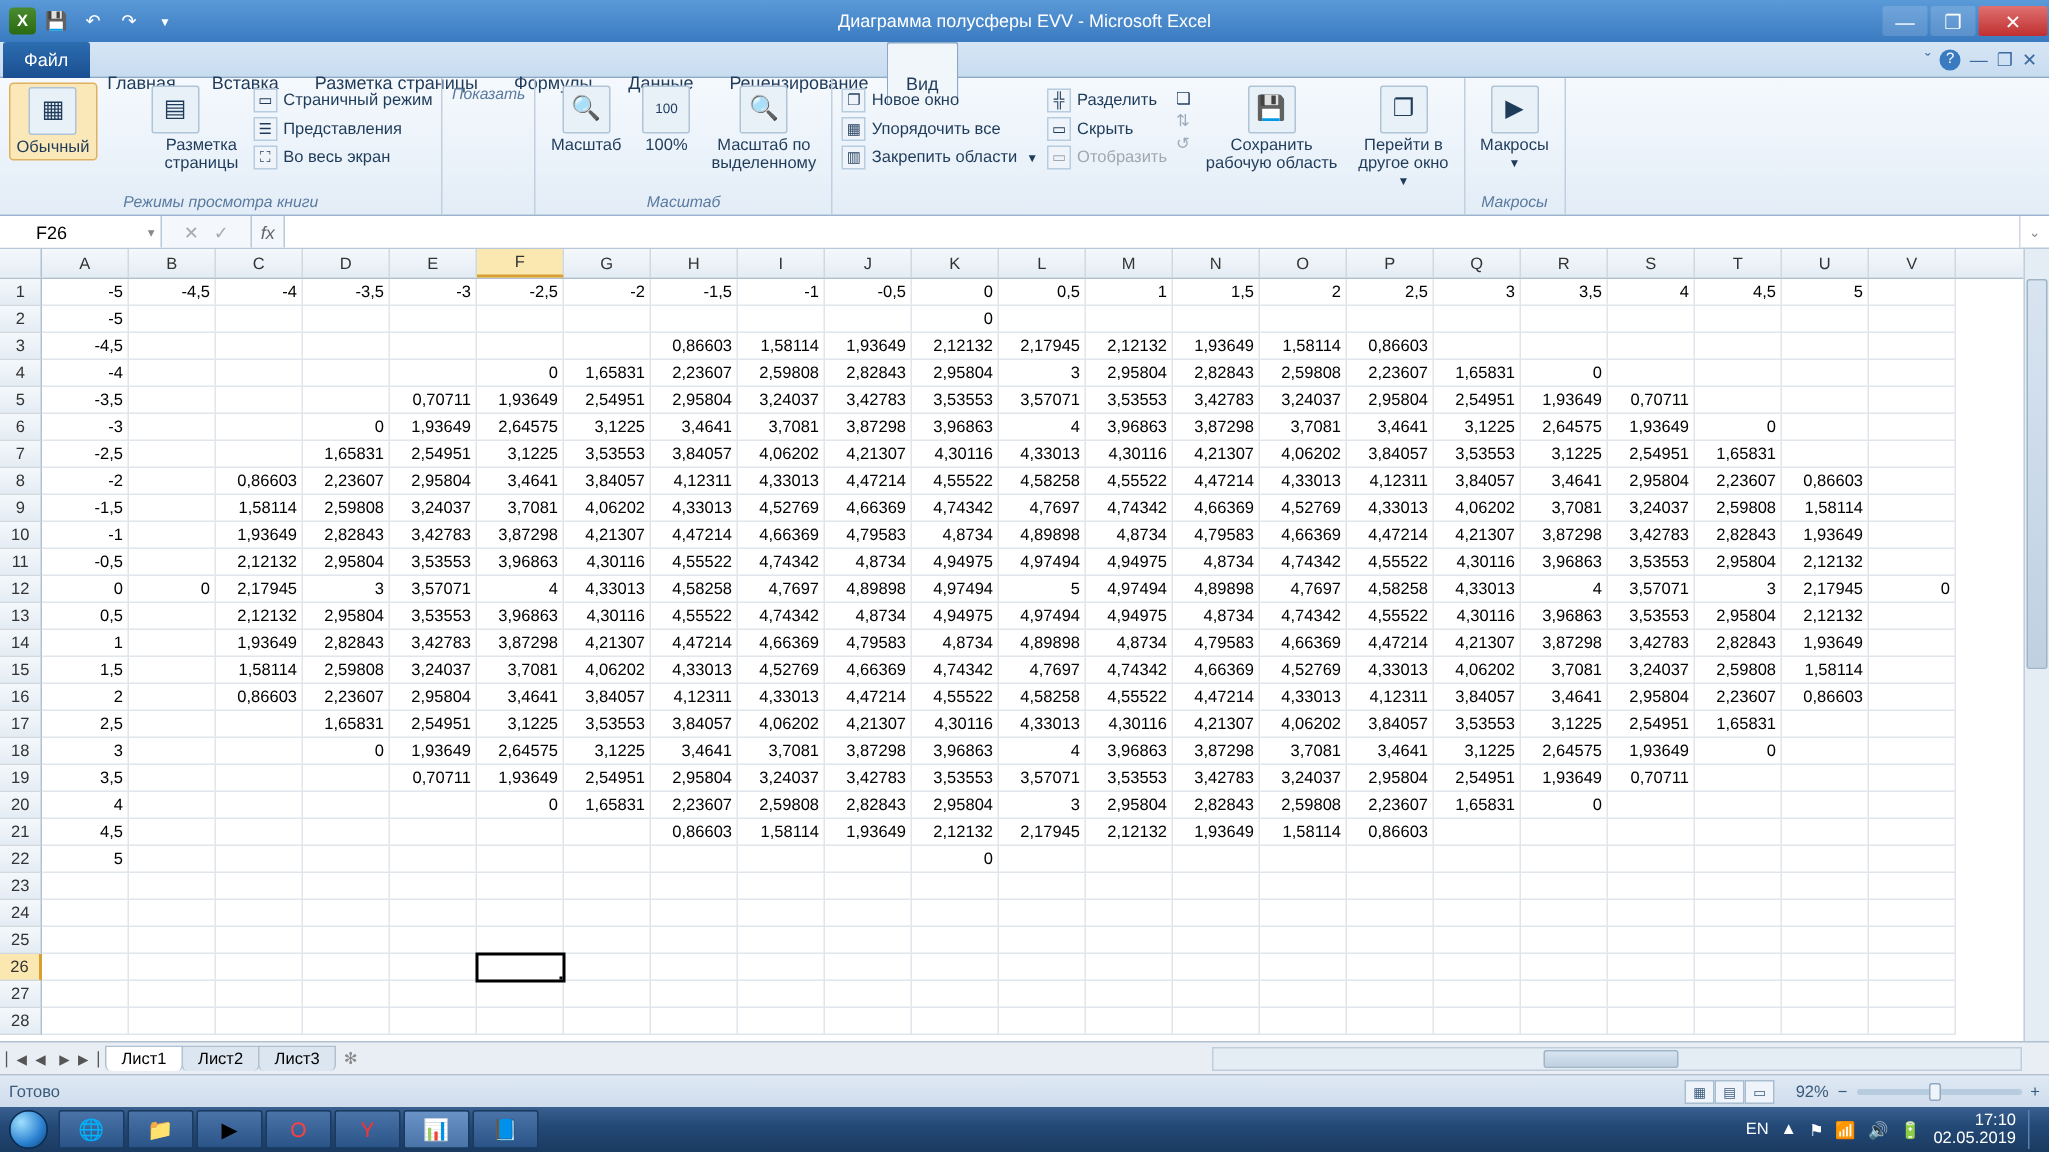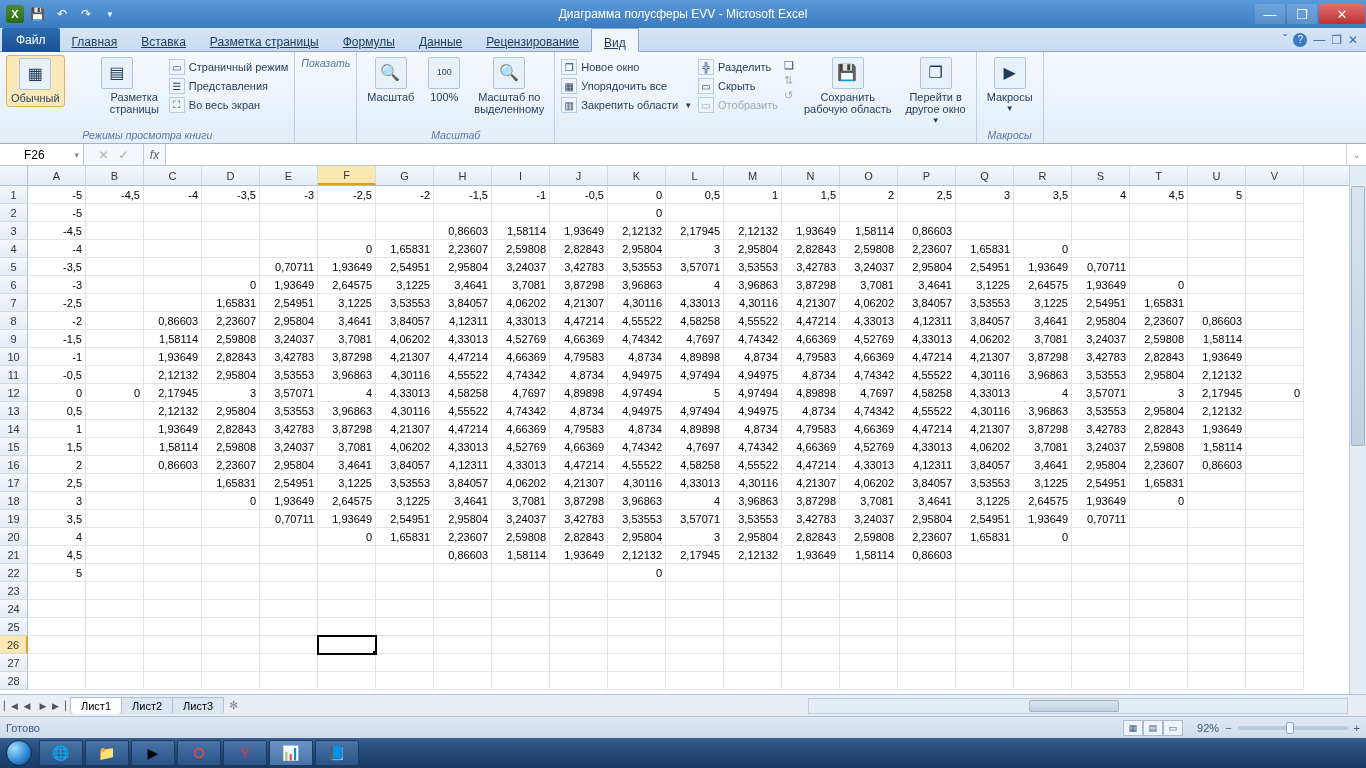--- a/index.html
+++ b/index.html
@@ -11,41 +11,41 @@
 .titlebar .qat .x-icon { width: 18px; height: 18px; background: linear-gradient(#4a8a30,#2a6a10); border-radius: 3px; display: flex; align-items: center; justify-content: center; color: #fff; font-weight: bold; font-size: 11px; }
 .titlebar .qat .q-btn { width: 20px; height: 20px; display: flex; align-items: center; justify-content: center; font-size: 12px; color: #fff; }
 .titlebar .title { position: absolute; left: 50%; transform: translateX(-50%); font-size: 12px; }
 .titlebar .winbtns { margin-left: auto; display: flex; }
 .titlebar .winbtns div { width: 30px; height: 20px; margin: 0 1px; display: flex; align-items: center; justify-content: center; font-size: 13px; background: rgba(255,255,255,0.15); border-radius: 2px; }
 .titlebar .winbtns .close { background: linear-gradient(#e07070,#c03030); width: 46px; }
 
 
 .ribbon-tabs { height: 24px; background: linear-gradient(#d6e5f5,#c8dcf0); display: flex; font-size: 12px; border-bottom: 1px solid #8aa8c8; }
 .ribbon-tabs .file-tab { background: linear-gradient(#2c6db0,#1a4f90); color: #fff; padding: 4px 14px; height: 24px; display: flex; align-items: center; margin-left: 2px; border-radius: 2px 2px 0 0; }
-.ribbon-tabs .tab { padding: 7px 12px; color: #1f3b5a; cursor: default; text-decoration: underline; }
+.ribbon-tabs .tab { padding: 20px 12px; color: #1f3b5a; cursor: default; }
 .ribbon-tabs .tab.active { background: #f1f6fb; border: 1px solid #8aa8c8; border-bottom: 1px solid #f1f6fb; border-radius: 2px 2px 0 0; margin-bottom: -1px; }
 .ribbon-tabs .right-icons { margin-left: auto; display: flex; gap: 6px; padding-right: 8px; color: #3a6aa0; font-size: 12px; align-items: center; }
 
 
 .ribbon { height: 92px; background: linear-gradient(#f5f9fd,#e3edf7); border-bottom: 1px solid #9ab4d0; display: flex; font-size: 11px; color: #1f3b5a; }
 .ribbon .group { border-right: 1px solid #c0d0e0; padding: 3px 6px 2px 6px; display: flex; flex-direction: column; justify-content: space-between; }
 .ribbon .group-label { text-align: center; font-size: 10.5px; color: #5a7aa0; padding-top: 2px; font-style: italic; }
 .ribbon .group-body { display: flex; align-items: flex-start; gap: 6px; flex: 1; }
 .ribbon .big-btn { display: flex; flex-direction: column; align-items: center; justify-content: center; padding: 2px 4px; text-align: center; line-height: 1.1; gap: 2px; }
 .ribbon .big-btn .ico { width: 32px; height: 32px; background: #e8f0f8; border: 1px solid #b0c4d8; border-radius: 2px; display: flex; align-items: center; justify-content: center; font-size: 16px; }
 .ribbon .big-btn.sel { background: #fbe8b8; border: 1px solid #e0b060; border-radius: 3px; }
 .ribbon .chk-list { display: flex; flex-direction: column; gap: 3px; padding-top: 4px; }
 .ribbon .chk-list label { display: flex; align-items: center; gap: 4px; font-size: 11px; white-space: nowrap; }
 .ribbon .chk-list input { width: 12px; height: 12px; }
 .ribbon .small-row { display: flex; align-items: center; gap: 4px; font-size: 11px; white-space: nowrap; }
 .ribbon .small-row .sico { width: 16px; height: 16px; background: #eef4fa; border: 1px solid #b8cce0; display: inline-flex; align-items: center; justify-content: center; font-size: 10px; }
 
 
 .formula-area { height: 22px; border-bottom: 1px solid #b8c8d8; display: flex; align-items: stretch; font-size: 12px; }
-.name-box { width: 84px; border-right: 1px solid #b8c8d8; display: flex; align-items: center; padding-left: 24px; background: #fff; position: relative; }
+.name-box { width: 108px; border-right: 1px solid #b8c8d8; display: flex; align-items: center; padding-left: 24px; background: #fff; position: relative; }
 .name-box::after { content: "▾"; position: absolute; right: 4px; color: #888; font-size: 9px; }
 .fx-btns { width: 60px; display: flex; align-items: center; justify-content: center; gap: 10px; color: #aaa; border-right: 1px solid #b8c8d8; background: #f4f8fc; }
 .fx-label { width: 22px; display: flex; align-items: center; justify-content: center; font-style: italic; color: #666; border-right: 1px solid #b8c8d8; background: #f4f8fc; }
 .formula-input { flex: 1; background: #fff; }
 .formula-expand { width: 20px; border-left: 1px solid #d0d8e0; display:flex; align-items:center; justify-content:center; color:#888; font-size:9px;}
 
 
 .sheet-area { position: absolute; top: 166px; left: 0; right: 0; bottom: 52px; display: flex; flex-direction: column; background: #fff; }
 .col-headers { height: 20px; display: flex; background: linear-gradient(#f4f8fb,#e4ecf4); border-bottom: 1px solid #b0c0d0; font-size: 11px; color: #333; }
 .corner { width: 28px; border-right: 1px solid #b0c0d0; background: linear-gradient(#f4f8fb,#e4ecf4); }
@@ -1035,13 +1035,26 @@
   <div class="start">
       <div class="orb"></div>
     </div>
   <div class="tbtn">🌐</div>
   <div class="tbtn">📁</div>
   <div class="tbtn">▶</div>
   <div class="tbtn" style="color:#ff4040;">O</div>
   <div class="tbtn" style="color:#ff3030;">Y</div>
   <div class="tbtn" style="background:linear-gradient(#6a94c8,#4a74a8);">📊</div>
   <div class="tbtn">📘</div>
+  <div class="tray">
+    <span>EN</span>
+    <span>▲</span>
+    <span>⚑</span>
+    <span>📶</span>
+    <span>🔊</span>
+    <span>🔋</span>
+    <div class="clock">
+      <div>17:10</div>
+      <div>02.05.2019</div>
+    </div>
+    <span style="width:8px;height:26px;border-left:1px solid #5a80b0;"></span>
+  </div>
 </div>
 
 </body></html>

